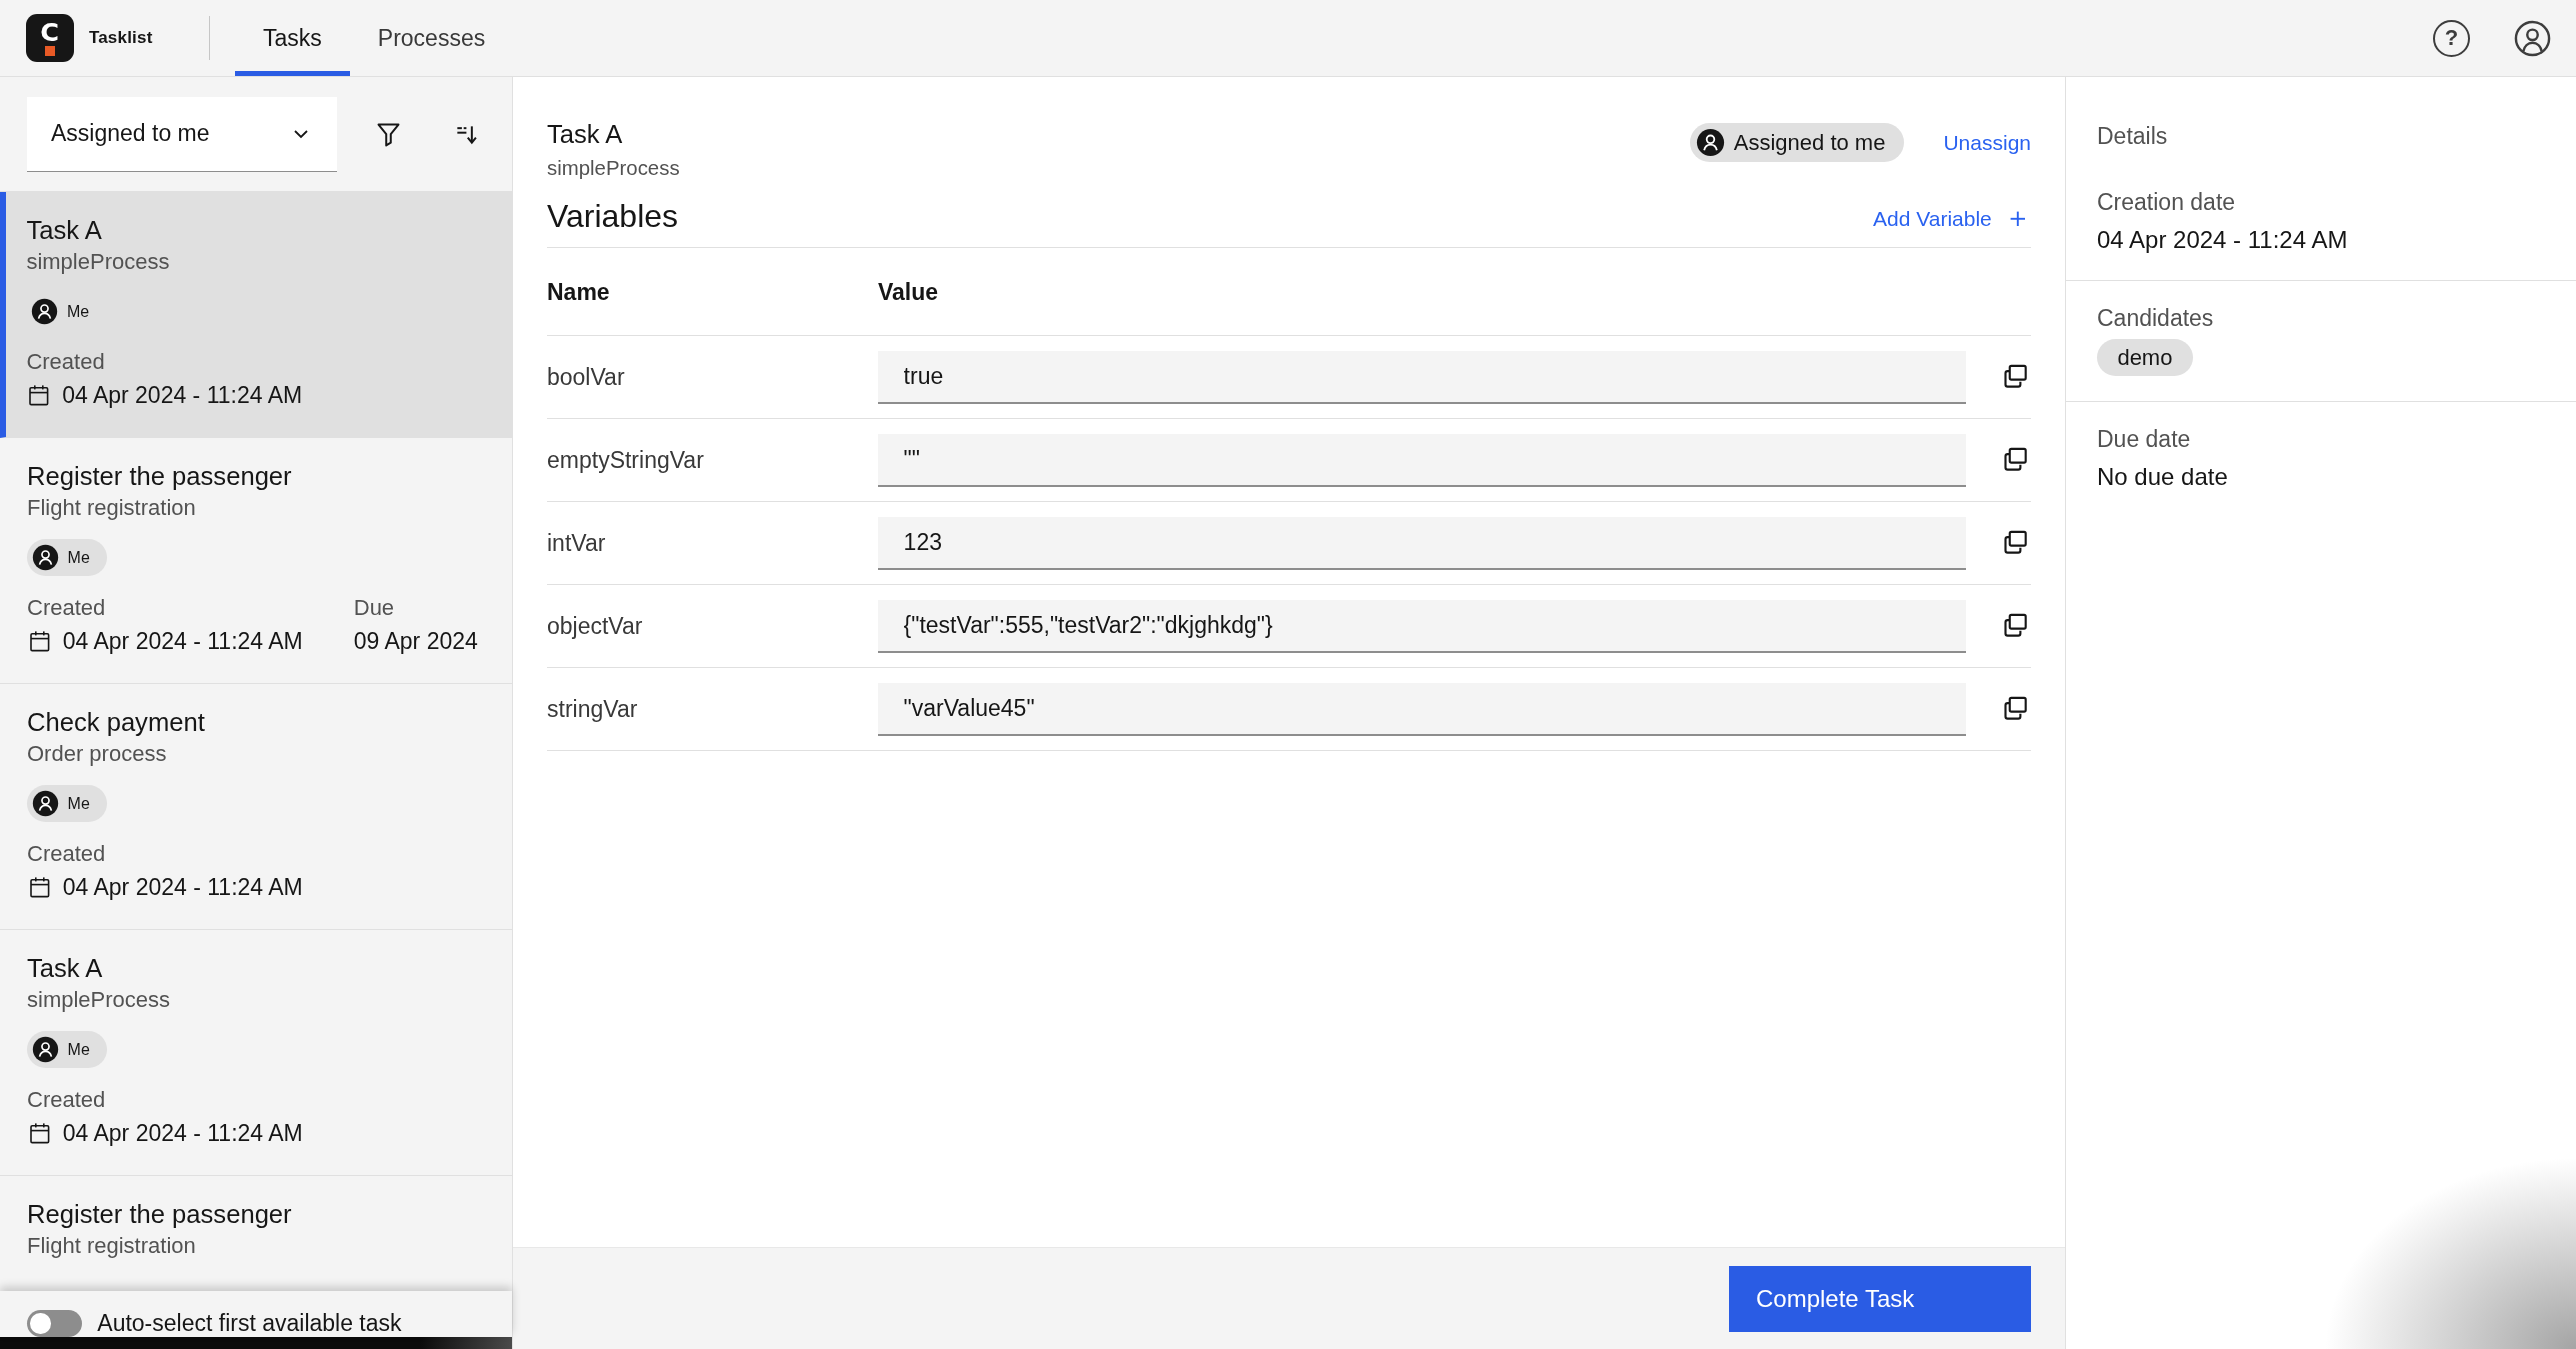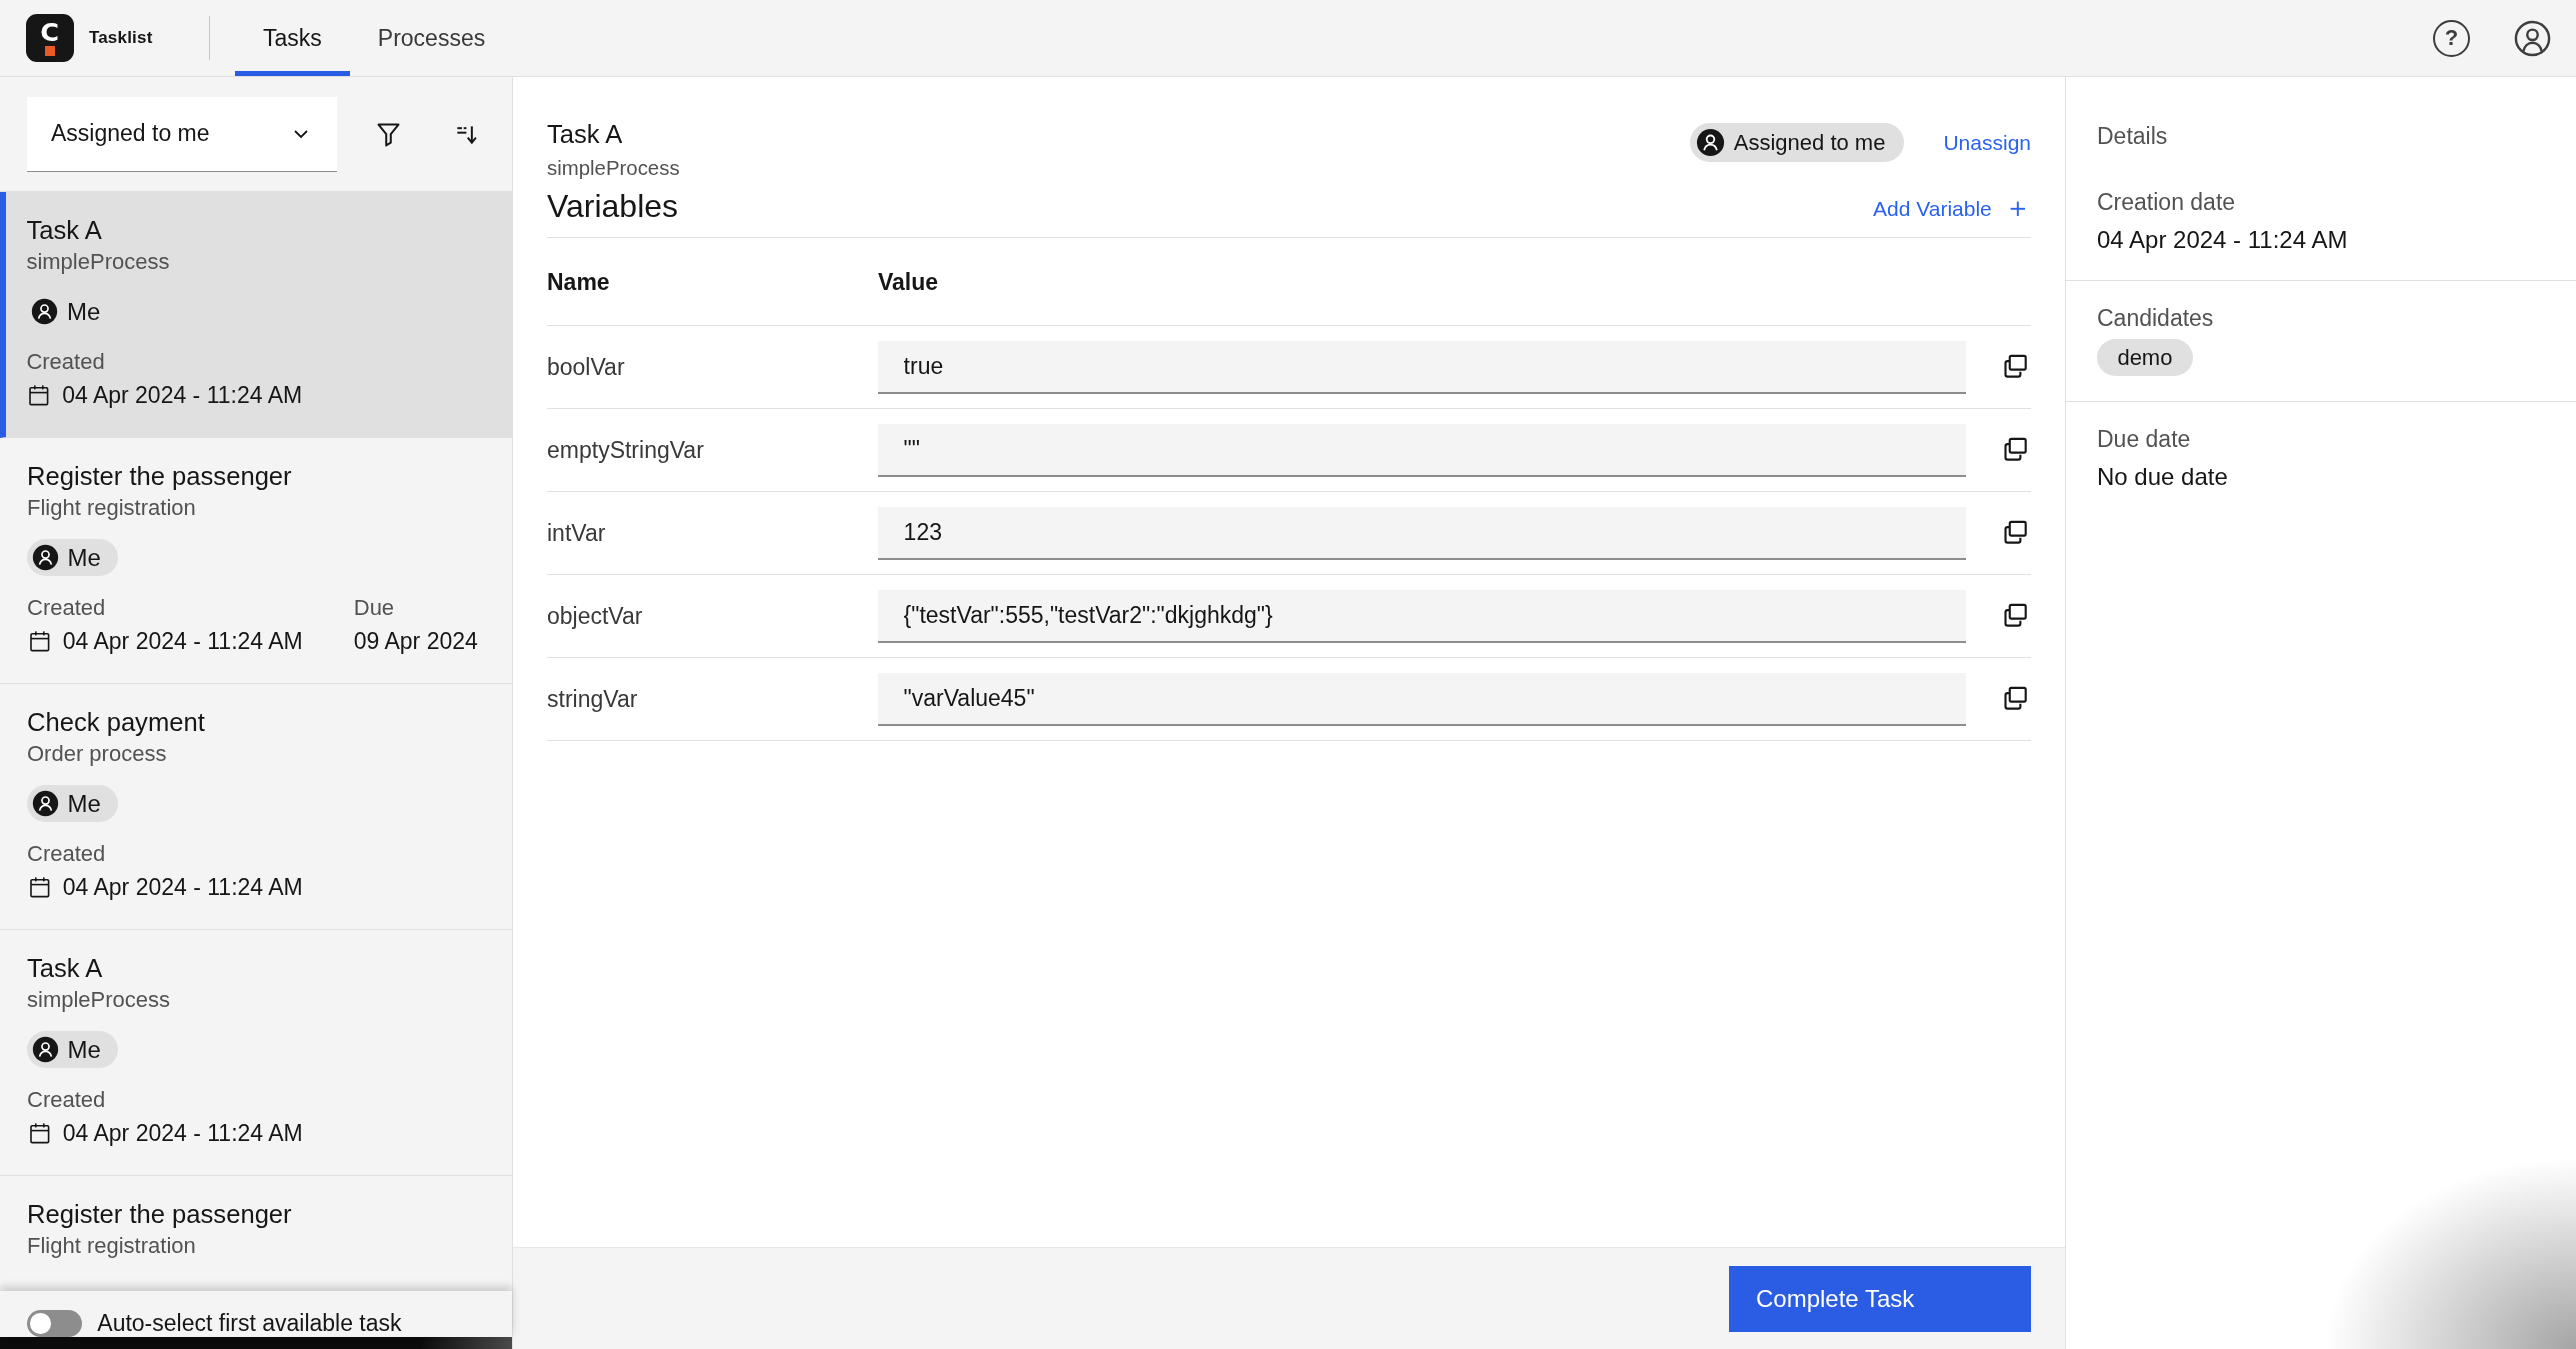--- a/index.html
+++ b/index.html
@@ -38,21 +38,21 @@
   .filter-icons { display:flex; align-items:center; margin-left:37px; gap:48px; }
   .ibtn { background:none; border:none; cursor:pointer; display:flex; align-items:center; }
 
   .task-list { flex:1; overflow:hidden; border-top:0.9px solid #e0e0e0; }
   .task-item { height:246px; padding:24px 27px; border-bottom:0.9px solid #e0e0e0; cursor:pointer; position:relative; }
   .task-item.selected { background:#e0e0e0; border-left:6.8px solid #2a5ce4; padding-left:20.4px; }
   .task-item.partial { height:124px; border-bottom:none; }
   .t-title { font-size:25.6px; color:#161616; margin-bottom:4.3px; }
   .t-process { font-size:22px; color:#525252; margin-bottom:18px; }
   .pill { display:inline-flex; align-items:center; gap:8.5px; background:#e0e0e0; border-radius:20.4px;
-          height:37px; padding:0 17px 0 5.1px; font-size:24px; color:#161616; margin-bottom:19px; }
+          height:37px; padding:0 17px 0 5.1px; font-size:16px; color:#161616; margin-bottom:19px; }
   .t-dates { display:flex; gap:51px; }
   .d-label { font-size:22px; color:#525252; margin-bottom:6.8px; }
   .d-value { font-size:23px; color:#161616; display:flex; align-items:center; gap:10.2px; }
 
   .autoselect-bar { height:46px; flex:0 0 46px; display:flex; align-items:flex-end; gap:15.3px; padding:0 27px;
                     background:#f4f4f4; box-shadow:0 -4.3px 8.5px rgba(0,0,0,0.18); position:relative; z-index:2; }
   .toggle { width:55px; height:27px; border-radius:13.6px; background:#8d8d8d; position:relative; cursor:pointer; flex:0 0 55px; }
   .toggle-knob { width:20.4px; height:20.4px; border-radius:50%; background:#fff; position:absolute; top:3.4px; left:3.4px; }
   .autoselect-label { font-size:23px; color:#161616; }
   .sidebar-bottom-strip { height:12px; flex:0 0 12px; background:linear-gradient(to right,#0b0b0b 82%,#4a4a4a); }
@@ -61,21 +61,21 @@
   .main { flex:1; background:#fff; display:flex; flex-direction:column; min-width:0; }
   .main-inner { padding:0 34px; flex:1; min-height:0; }
   .main-header { margin-top:41px; display:flex; align-items:flex-start; }
   .mh-left .mh-title { font-size:25.6px; font-weight:500; line-height:32px; }
   .mh-left .mh-process { font-size:20.4px; color:#525252; margin-top:6.8px; }
   .mh-right { margin-left:auto; display:flex; align-items:center; gap:39px; margin-top:5.1px; }
   .assigned-pill { display:inline-flex; align-items:center; gap:8.5px; background:#e0e0e0; border-radius:20.4px;
                    height:39px; padding:0 19px 0 6px; font-size:22px; color:#161616; }
   .link { font-size:21px; color:#2a62f0; cursor:pointer; text-decoration:none; background:none; border:none;text-align:right; }
 
-  .variables-row { margin-top:8px; display:flex; align-items:flex-end; }
+  .variables-row { margin-top:18px; display:flex; align-items:flex-end; }
   .variables-title { font-size:32px; font-weight:500; line-height:37px; }
   .add-variable { margin-left:auto; display:flex; align-items:center; gap:13.6px; margin-bottom:3.4px; cursor:pointer; }
   .section-divider { height:1.7px; background:#e0e0e0; margin-top:12px; }
 
   table.vars { width:100%; border-collapse:collapse; }
   .vars th { text-align:left; font-size:23px; font-weight:700; color:#161616;
              padding:31px 0 29px 0; border-bottom:0.9px solid #e0e0e0; }
   .vars th.col-name, .vars td.cell-name { width:331px; }
   .vars td { border-bottom:0.9px solid #e0e0e0; height:83px; vertical-align:middle; }
   .cell-name { font-size:23px; color:#393939; }

